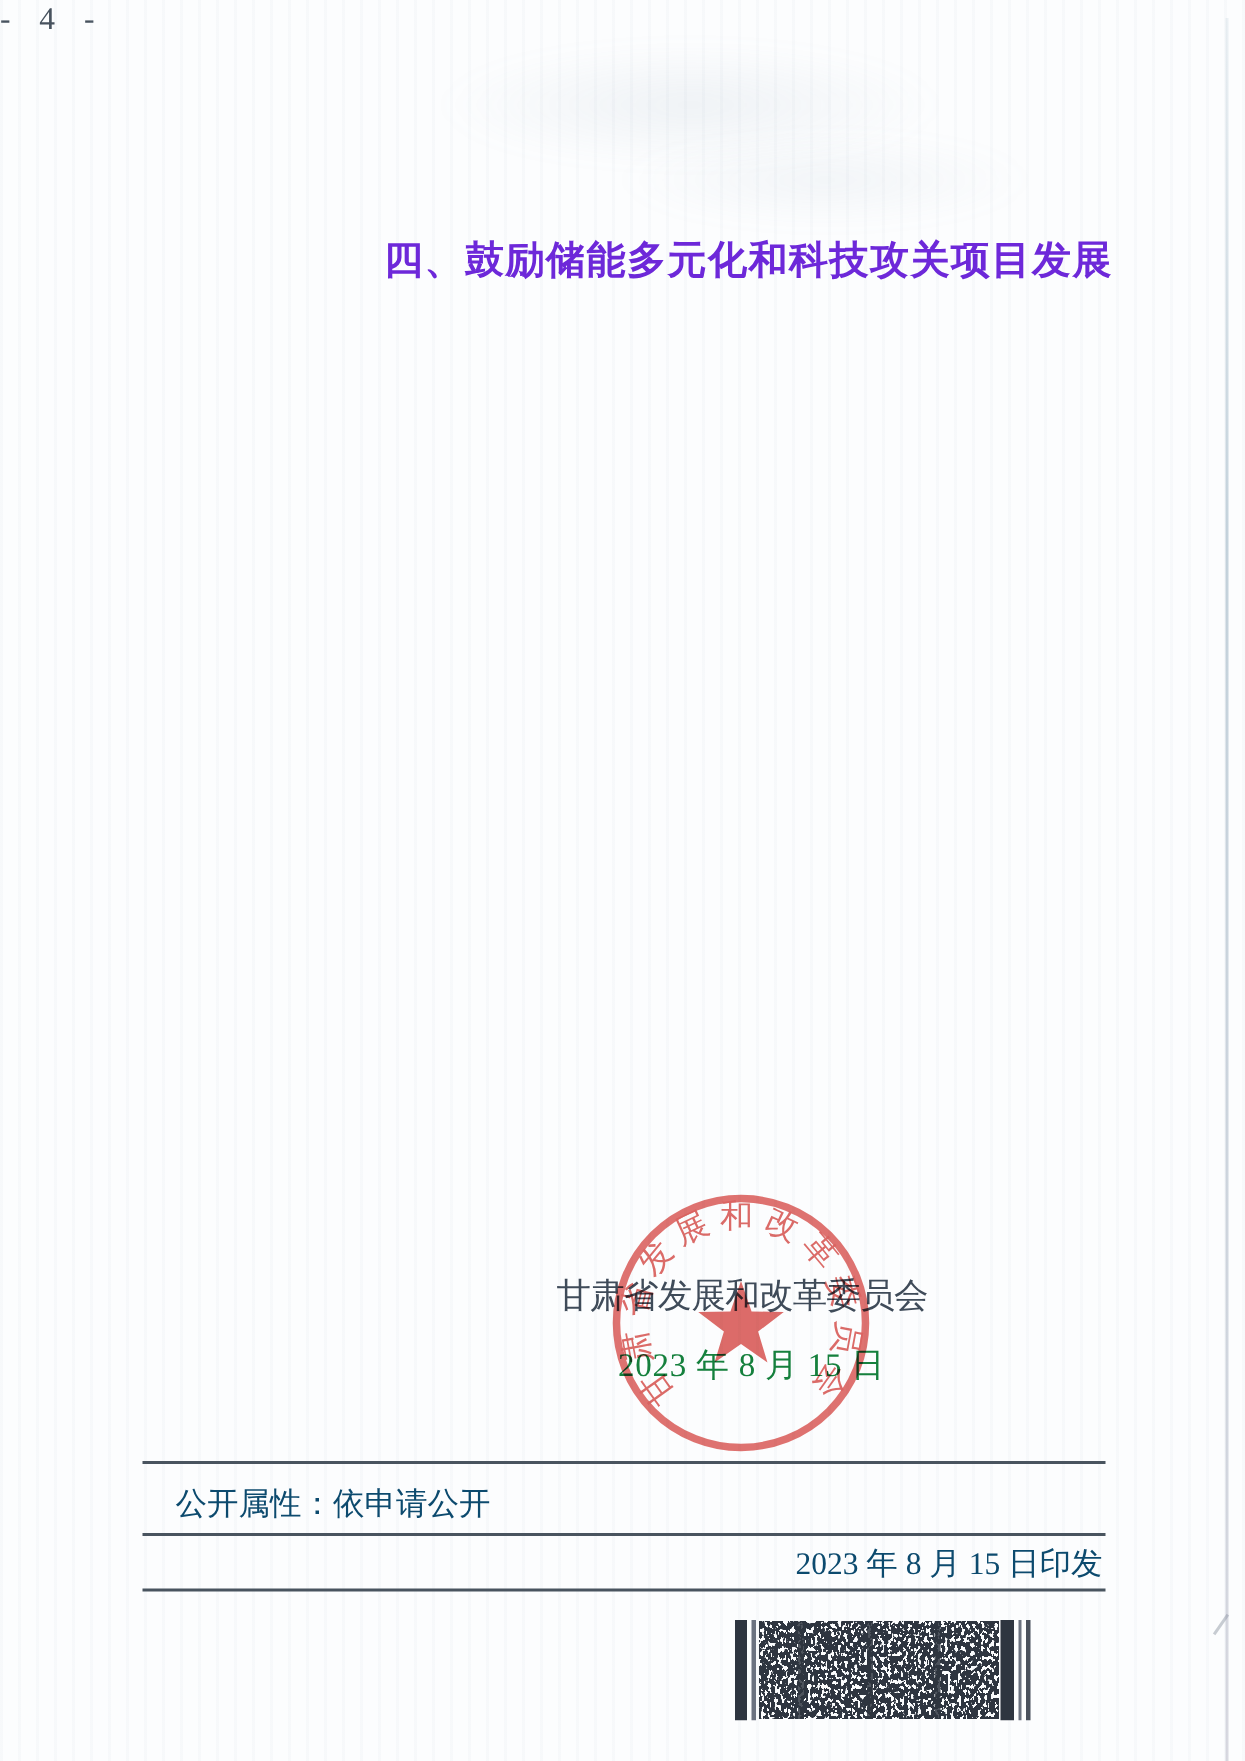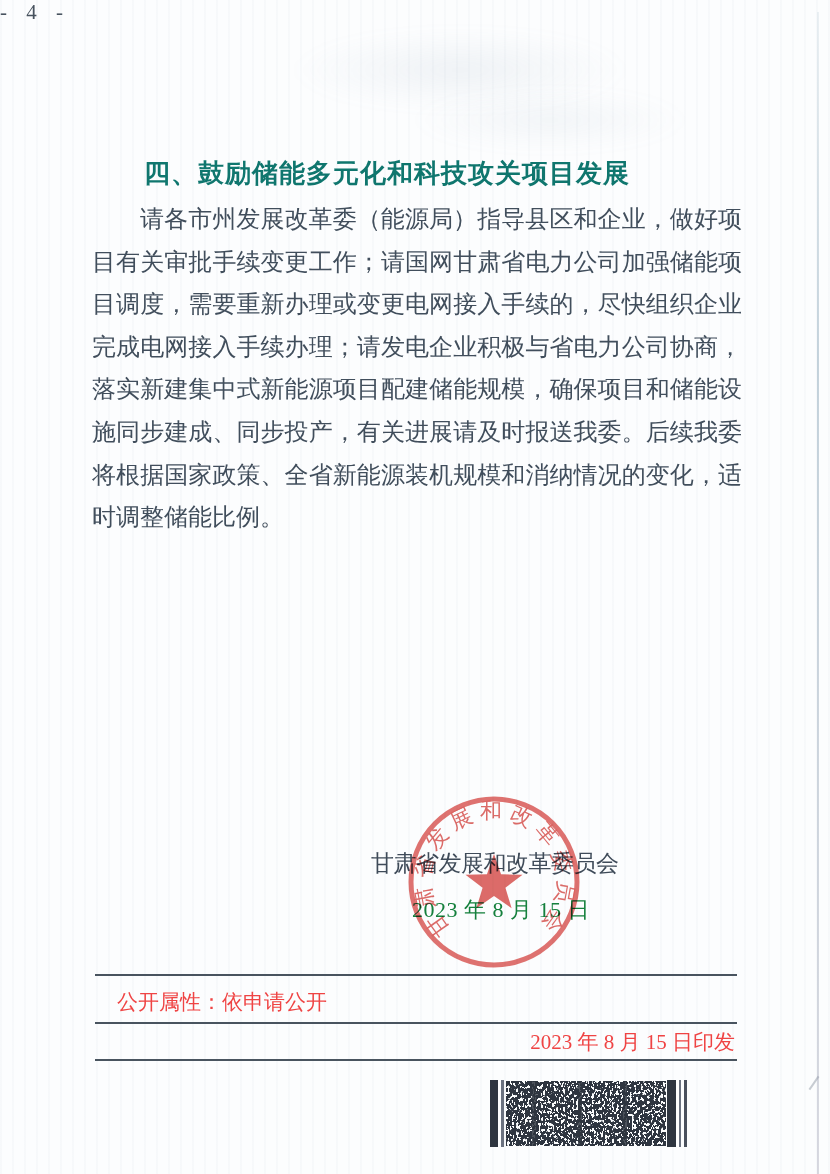--- a/index.html
+++ b/index.html
@@ -25,60 +25,59 @@
   .ghost1{left:290px;top:30px;width:340px;height:80px;background:radial-gradient(ellipse,rgba(120,145,168,0.10),rgba(120,145,168,0) 70%);}
   .ghost2{left:410px;top:90px;width:280px;height:60px;background:radial-gradient(ellipse,rgba(120,145,168,0.08),rgba(120,145,168,0) 70%);}
 
   .doc-body{
     position:absolute;left:92px;top:150px;width:650px;
     font-size:24px;line-height:42.6px;text-align:justify;
   }
   .doc-heading{
     font-family:"Liberation Sans","DejaVu Sans",sans-serif;
     font-weight:700;font-size:26px;line-height:46px;margin:0 0 2px 0;
-    text-indent:2em;color:#0f766e;text-align:left;letter-spacing:1px;
+    text-indent:2em;color:#6d28d9;text-align:right;letter-spacing:1px;
   }
   .doc-body p{margin:0;text-indent:2em;}
 
   .sig-issuer{
     position:absolute;left:371px;top:848px;z-index:2;
     font-size:23px;letter-spacing:-0.5px;color:#3f4b59;white-space:nowrap;
   }
   .sig-date{
     position:absolute;left:412px;top:895px;z-index:2;
     font-size:22px;color:#15803d;white-space:nowrap;letter-spacing:0.5px;
   }
   .seal{
     position:absolute;left:394px;top:782px;z-index:3;
     mix-blend-mode:multiply;opacity:0.9;filter:blur(0.3px);
   }
 
   .footer-rule{position:absolute;left:95px;width:642px;height:0;border-top:2px solid #49545f;}
   .rule-1{top:974px;}
   .rule-2{top:1022px;}
   .rule-3{top:1059px;}
-  .footer-text{position:absolute;font-size:21px;color:#ef4444;white-space:nowrap;font-family:Liberation Serif, serif;}
+  .footer-text{position:absolute;font-size:21px;color:#0c4a6e;white-space:nowrap;font-family:Liberation Serif, serif;}
   .disclosure{left:117px;top:988px;}
   .office{left:117px;top:1028px;}
   .print-date{right:95px;top:1028px;}
   .page-number{left:93px;top:1064px;font-size:21px;letter-spacing:7px;color:#47525e;}
 
   .barcode{position:absolute;left:490px;top:1080px;}
 </style>
 </head>
 <body>
 
 <div class="page">
   <div class="scan-stripes"></div>
   <div class="ghost ghost1"></div>
   <div class="ghost ghost2"></div>
 
   <div class="doc-body">
     <h1 class="doc-heading">四、鼓励储能多元化和科技攻关项目发展</h1>
-    <p>请各市州发展改革委（能源局）指导县区和企业，做好项目有关审批手续变更工作；请国网甘肃省电力公司加强储能项目调度，需要重新办理或变更电网接入手续的，尽快组织企业完成电网接入手续办理；请发电企业积极与省电力公司协商，落实新建集中式新能源项目配建储能规模，确保项目和储能设施同步建成、同步投产，有关进展请及时报送我委。后续我委将根据国家政策、全省新能源装机规模和消纳情况的变化，适时调整储能比例。</p>
   </div>
 
   <div class="sig-issuer">甘肃省发展和改革委员会</div>
   <div class="sig-date">2023 年 8 月 15 日</div>
 
   <svg class="seal" width="200" height="200" viewBox="-100 -100 200 200">
     <circle r="83" fill="none" stroke="#db5752" stroke-width="5" opacity="0.92"></circle>
     <path id="sealArc" d="M 0,64 A 64,64 0 0 1 -64,0 A 64,64 0 0 1 0,-64 A 64,64 0 0 1 64,0 A 64,64 0 0 1 0,64" fill="none"></path>
     <text font-size="22" fill="#d9534f" letter-spacing="6" text-anchor="middle" font-family="&quot;Liberation Sans&quot;,sans-serif" opacity="0.95">
       <textPath href="#sealArc" startOffset="50%">甘肃省发展和改革委员会</textPath>

